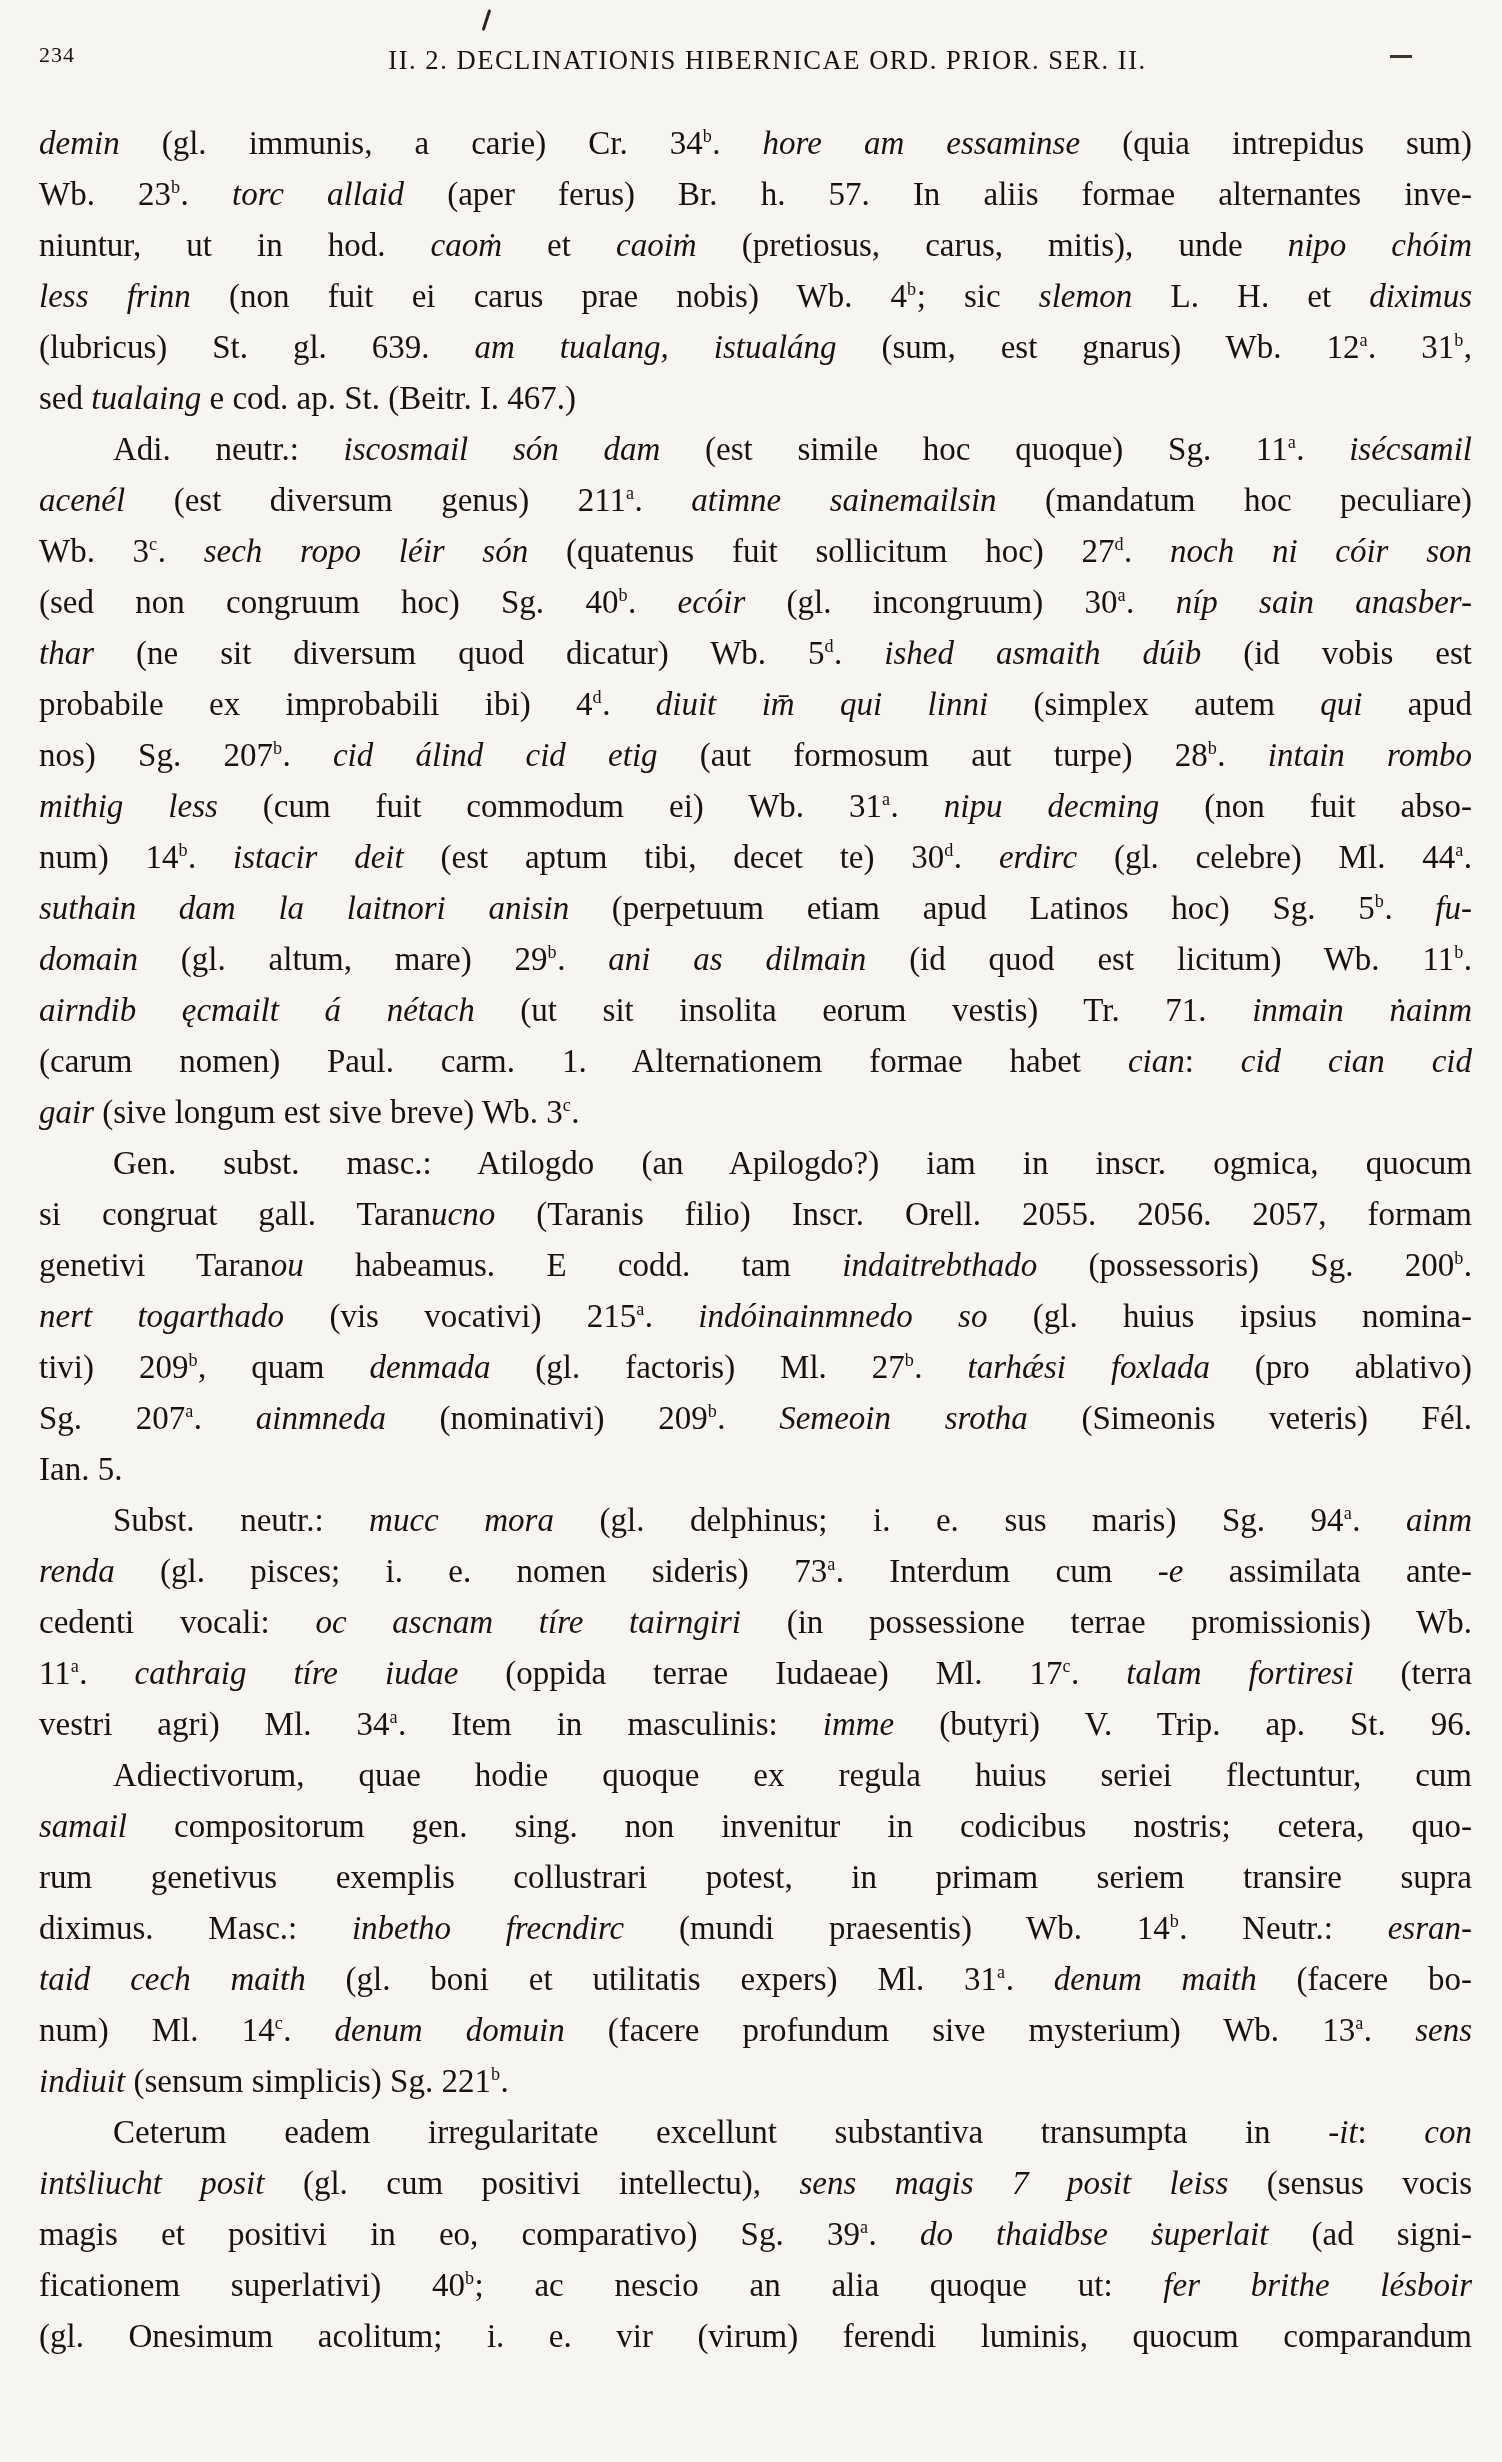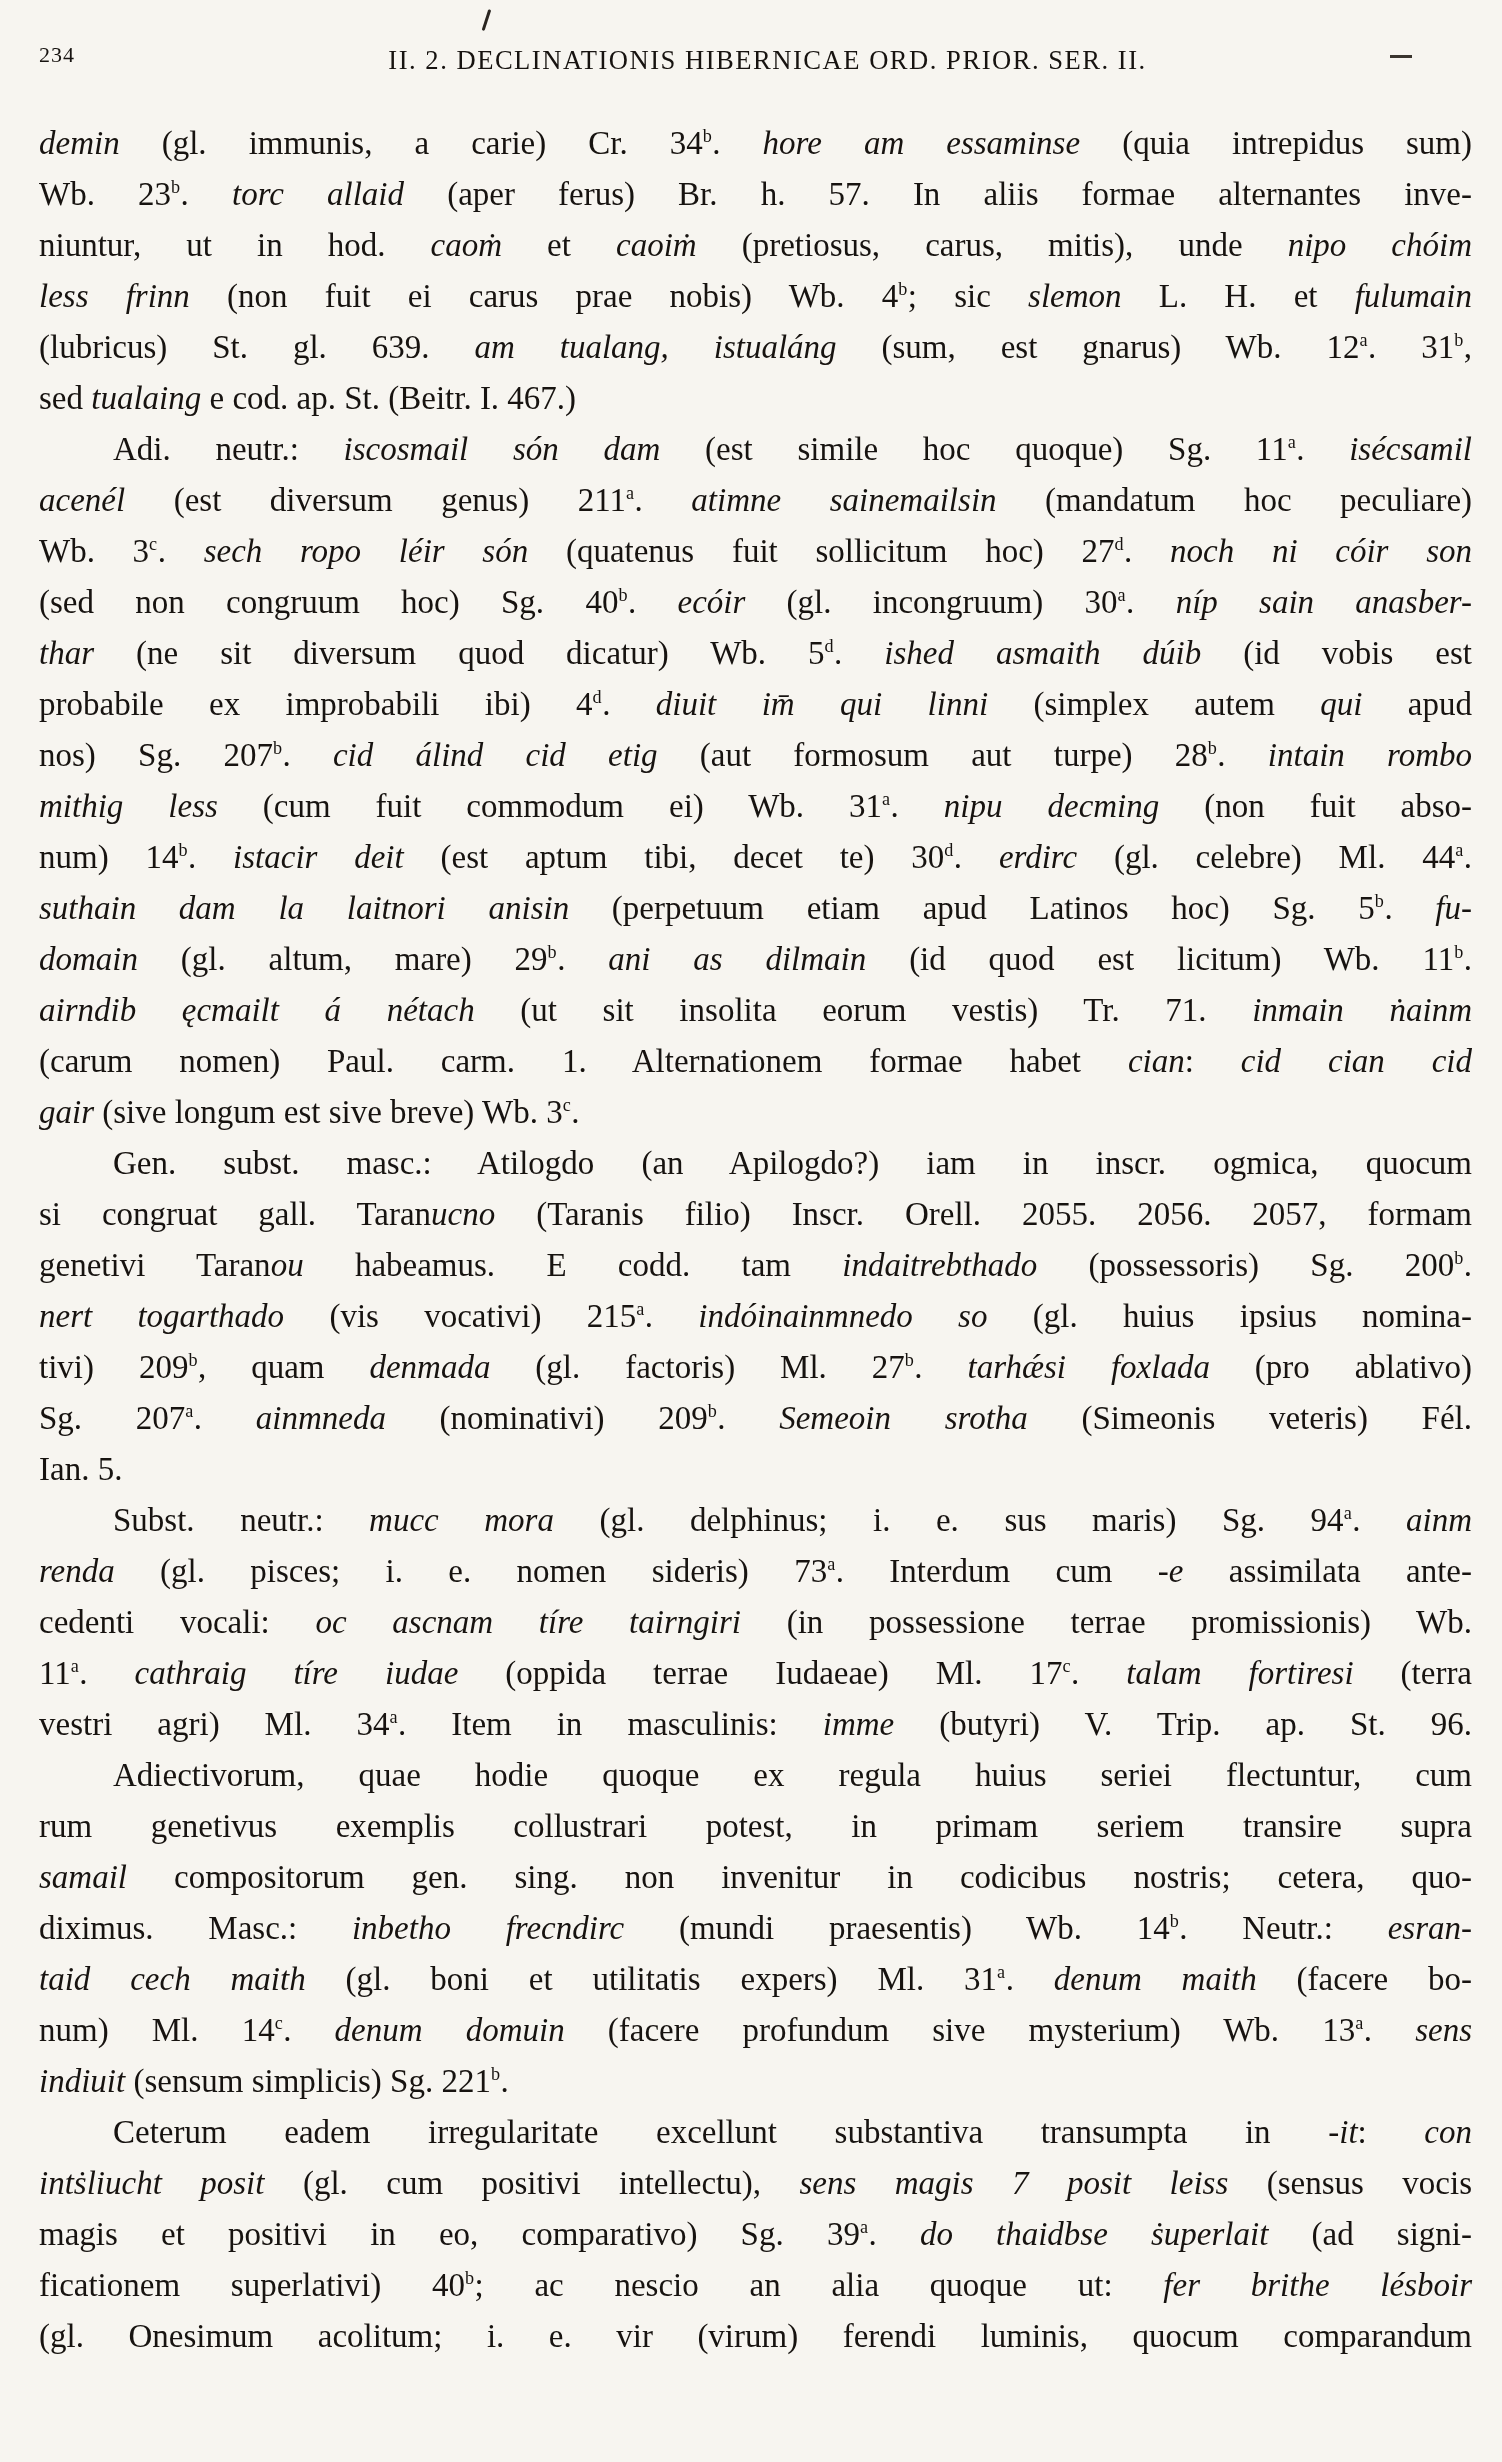--- a/index.html
+++ b/index.html
@@ -86,21 +86,21 @@
 
 <div class="page">
   <div class="header">
     <span class="pagenum">234</span>
     <span class="title">II. 2. DECLINATIONIS HIBERNICAE ORD. PRIOR. SER. II.</span>
   </div>
   <div class="text-block">
       <div class="line"><span class="it">demin</span><span> (gl. immunis, a carie) Cr. 34</span><sup>b</sup><span>. </span><span class="it">hore am essaminse</span><span> (quia intrepidus sum)</span></div>
       <div class="line"><span>Wb. 23</span><sup>b</sup><span>. </span><span class="it">torc allaid</span><span> (aper ferus) Br. h. 57. In aliis formae alternantes inve-</span></div>
       <div class="line"><span>niuntur, ut in hod. </span><span class="it">caoṁ</span><span> et </span><span class="it">caoiṁ</span><span> (pretiosus, carus, mitis), unde </span><span class="it">nipo chóim</span></div>
-      <div class="line"><span class="it">less frinn</span><span> (non fuit ei carus prae nobis) Wb. 4</span><sup>b</sup><span>; sic </span><span class="it">slemon</span><span> L. H. et </span><span class="it">fulumain</span></div>
+      <div class="line"><span class="it">less frinn</span><span> (non fuit ei carus prae nobis) Wb. 4</span><sup>b</sup><span>; sic </span><span class="it">slemon</span><span> L. H. et </span><span class="it">diximus</span></div>
       <div class="line"><span>(lubricus) St. gl. 639. </span><span class="it">am tualang, istualáng</span><span> (sum, est gnarus) Wb. 12</span><sup>a</sup><span>. 31</span><sup>b</sup><span>,</span></div>
       <div class="line last"><span>sed </span><span class="it">tualaing</span><span> e cod. ap. St. (Beitr. I. 467.)</span></div>
       <div class="line indent"><span>Adi. neutr.: </span><span class="it">iscosmail són dam</span><span> (est simile hoc quoque) Sg. 11</span><sup>a</sup><span>. </span><span class="it">isécsamil</span></div>
       <div class="line"><span class="it">acenél</span><span> (est diversum genus) 211</span><sup>a</sup><span>. </span><span class="it">atimne sainemailsin</span><span> (mandatum hoc peculiare)</span></div>
       <div class="line"><span>Wb. 3</span><sup>c</sup><span>. </span><span class="it">sech ropo léir són</span><span> (quatenus fuit sollicitum hoc) 27</span><sup>d</sup><span>. </span><span class="it">noch ni cóir son</span></div>
       <div class="line"><span>(sed non congruum hoc) Sg. 40</span><sup>b</sup><span>. </span><span class="it">ecóir</span><span> (gl. incongruum) 30</span><sup>a</sup><span>. </span><span class="it">níp sain anasber-</span></div>
       <div class="line"><span class="it">thar</span><span> (ne sit diversum quod dicatur) Wb. 5</span><sup>d</sup><span>. </span><span class="it">ished asmaith dúib</span><span> (id vobis est</span></div>
       <div class="line"><span>probabile ex improbabili ibi) 4</span><sup>d</sup><span>. </span><span class="it">diuit im̄ qui linni</span><span> (simplex autem </span><span class="it">qui</span><span> apud</span></div>
       <div class="line"><span>nos) Sg. 207</span><sup>b</sup><span>. </span><span class="it">cid álind cid etig</span><span> (aut formosum aut turpe) 28</span><sup>b</sup><span>. </span><span class="it">intain rombo</span></div>
       <div class="line"><span class="it">mithig less</span><span> (cum fuit commodum ei) Wb. 31</span><sup>a</sup><span>. </span><span class="it">nipu decming</span><span> (non fuit abso-</span></div>
@@ -116,22 +116,22 @@
       <div class="line"><span class="it">nert togarthado</span><span> (vis vocativi) 215</span><sup>a</sup><span>. </span><span class="it">indóinainmnedo so</span><span> (gl. huius ipsius nomina-</span></div>
       <div class="line"><span>tivi) 209</span><sup>b</sup><span>, quam </span><span class="it">denmada</span><span> (gl. factoris) Ml. 27</span><sup>b</sup><span>. </span><span class="it">tarhǽsi foxlada</span><span> (pro ablativo)</span></div>
       <div class="line"><span>Sg. 207</span><sup>a</sup><span>. </span><span class="it">ainmneda</span><span> (nominativi) 209</span><sup>b</sup><span>. </span><span class="it">Semeoin srotha</span><span> (Simeonis veteris) Fél.</span></div>
       <div class="line last"><span>Ian. 5.</span></div>
       <div class="line indent"><span>Subst. neutr.: </span><span class="it">mucc mora</span><span> (gl. delphinus; i. e. sus maris) Sg. 94</span><sup>a</sup><span>. </span><span class="it">ainm</span></div>
       <div class="line"><span class="it">renda</span><span> (gl. pisces; i. e. nomen sideris) 73</span><sup>a</sup><span>. Interdum cum </span><span class="it">-e</span><span> assimilata ante-</span></div>
       <div class="line"><span>cedenti vocali: </span><span class="it">oc ascnam tíre tairngiri</span><span> (in possessione terrae promissionis) Wb.</span></div>
       <div class="line"><span>11</span><sup>a</sup><span>. </span><span class="it">cathraig tíre iudae</span><span> (oppida terrae Iudaeae) Ml. 17</span><sup>c</sup><span>. </span><span class="it">talam fortiresi</span><span> (terra</span></div>
       <div class="line"><span>vestri agri) Ml. 34</span><sup>a</sup><span>. Item in masculinis: </span><span class="it">imme</span><span> (butyri) V. Trip. ap. St. 96.</span></div>
       <div class="line indent"><span>Adiectivorum, quae hodie quoque ex regula huius seriei flectuntur, cum</span></div>
+      <div class="line"><span class="it">samail</span><span> compositorum gen. sing. non invenitur in codicibus nostris; cetera, quo-</span></div>
       <div class="line"><span>rum genetivus exemplis collustrari potest, in primam seriem transire supra</span></div>
-      <div class="line"><span class="it">samail</span><span> compositorum gen. sing. non invenitur in codicibus nostris; cetera, quo-</span></div>
       <div class="line"><span>diximus. Masc.: </span><span class="it">inbetho frecndirc</span><span> (mundi praesentis) Wb. 14</span><sup>b</sup><span>. Neutr.: </span><span class="it">esran-</span></div>
       <div class="line"><span class="it">taid cech maith</span><span> (gl. boni et utilitatis expers) Ml. 31</span><sup>a</sup><span>. </span><span class="it">denum maith</span><span> (facere bo-</span></div>
       <div class="line"><span>num) Ml. 14</span><sup>c</sup><span>. </span><span class="it">denum domuin</span><span> (facere profundum sive mysterium) Wb. 13</span><sup>a</sup><span>. </span><span class="it">sens</span></div>
       <div class="line last"><span class="it">indiuit</span><span> (sensum simplicis) Sg. 221</span><sup>b</sup><span>.</span></div>
       <div class="line indent"><span>Ceterum eadem irregularitate excellunt substantiva transumpta in </span><span class="it">-it</span><span>: </span><span class="it">con</span></div>
       <div class="line"><span class="it">intṡliucht posit</span><span> (gl. cum positivi intellectu), </span><span class="it">sens magis 7 posit leiss</span><span> (sensus vocis</span></div>
       <div class="line"><span>magis et positivi in eo, comparativo) Sg. 39</span><sup>a</sup><span>. </span><span class="it">do thaidbse ṡuperlait</span><span> (ad signi-</span></div>
       <div class="line"><span>ficationem superlativi) 40</span><sup>b</sup><span>; ac nescio an alia quoque ut: </span><span class="it">fer brithe lésboir</span></div>
       <div class="line"><span>(gl. Onesimum acolitum; i. e. vir (virum) ferendi luminis, quocum comparandum</span></div>
     </div>

